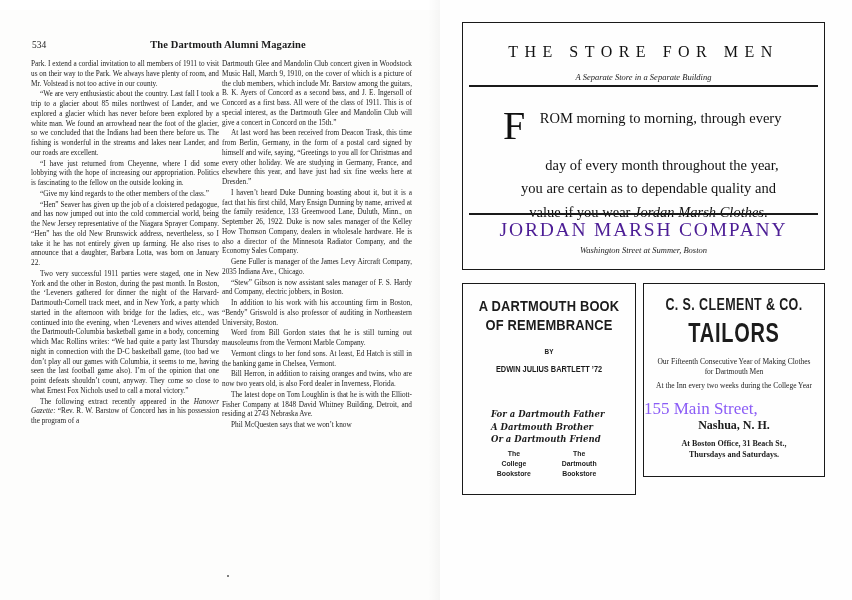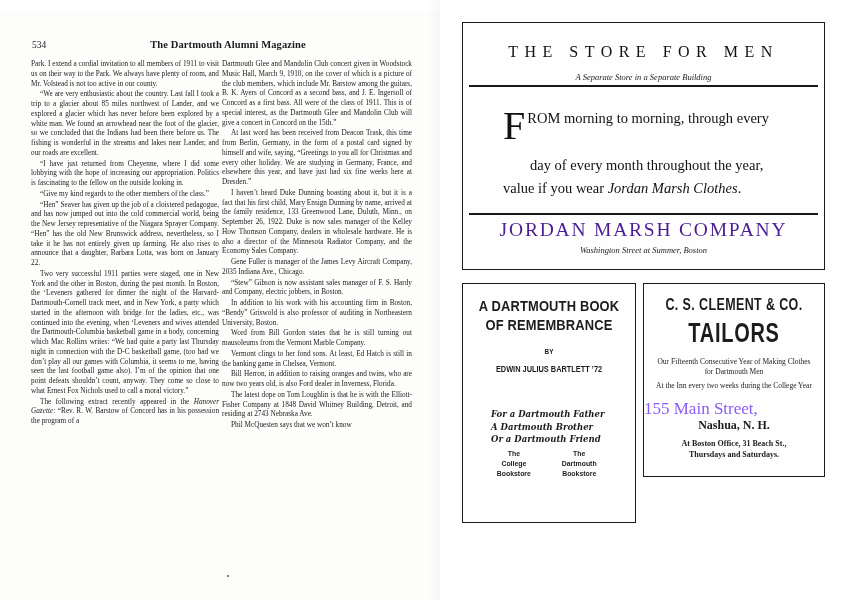--- a/index.html
+++ b/index.html
@@ -23,21 +23,21 @@
 
     
     .right-page { position: absolute; left: 440px; top: 0; width: 412px; height: 600px; background: #fefefe; }
 
     .jm-box { position: absolute; left: 22px; top: 22px; width: 363px; height: 219px; border: 1.5px solid #1a1a1a; }
     .jm-title { position: absolute; left: 0; right: 0; top: 20px; text-align: center; font-size: 16px; letter-spacing: 6.5px; color: #111; font-family: "Liberation Serif", serif; }
     .jm-sub { position: absolute; left: 0; right: 0; top: 49px; text-align: center; font-size: 8.5px; font-style: italic; }
     .jm-rule-top { position: absolute; left: 6px; right: 6px; top: 62px; height: 1.5px; background: #1a1a1a; }
     .jm-body { position: absolute; left: 40px; right: 30px; top: 84px; font-size: 14.5px; line-height: 23.5px; color: #111; }
     .jm-body .dropcap { float: left; font-size: 40px; line-height: 34px; margin: 2px 2px 0 0; }
-    .jm-body .line { display: block; white-space: nowrap; }
+    .jm-body .line { display: block; white-space: nowrap; text-align: center; }
     .jm-body .line2 { padding-left: 27px; margin-top: 23px; }
     .jm-body .it { font-style: italic; }
     .jm-rule-bottom { position: absolute; left: 6px; right: 6px; top: 190px; height: 1.5px; background: #1a1a1a; }
     .jm-company { position: absolute; left: 0; right: 0; top: 203px; text-align: center; font-size: 19.5px; letter-spacing: 1.8px; color: #4c1d95; }
     .jm-address { position: absolute; left: 0; right: 0; top: 253px; text-align: center; font-size: 8.5px; font-style: italic; }
     
     .jm-box { height: 248px; }
     .jm-company { top: 196px; }
     .jm-address { top: 222px; }
 
@@ -52,21 +52,21 @@
 
     .clement-box { position: absolute; left: 203px; top: 283px; width: 182px; height: 178px; border: 1.5px solid #1a1a1a; }
     .clement-name { position: absolute; left: 0; right: 0; top: 12px; text-align: center; font-family: "Liberation Sans", sans-serif; font-weight: bold; font-size: 16px; transform: scaleX(0.78); letter-spacing: 0.5px; }
     .clement-trade { position: absolute; left: 0; right: 0; top: 34px; text-align: center; font-family: "Liberation Sans", sans-serif; font-weight: bold; font-size: 27px; transform: scaleX(0.74); letter-spacing: 1px; }
     .clement-desc { position: absolute; left: 10px; right: 10px; top: 73px; text-align: center; font-size: 7.5px; line-height: 9.5px; }
     .clement-desc p { margin-bottom: 5px; }
     .clement-street { position: absolute; left: 0; right: 0; top: 115px; font-size: 17px; font-weight: normal; color: #8b5cf6; }
     .clement-city { position: absolute; left: 0; right: 0; top: 134px; text-align: center; font-size: 12px; font-weight: bold; }
     .clement-boston { position: absolute; left: 8px; right: 8px; top: 155px; text-align: center; font-size: 8px; line-height: 10.5px; font-weight: bold; }
     .clement-box { height: 194px; }
-    .book-box { height: 240px; }
+    .book-box { height: 212px; }
     .book-lines { top: 124px; }
     .book-stores { top: 165px; }
 
     .gutter-shadow { position: absolute; left: 428px; top: 0; width: 24px; height: 600px; background: linear-gradient(to right, rgba(0,0,0,0) 0%, rgba(0,0,0,0.03) 50%, rgba(0,0,0,0) 100%); }
   </style>
 </head>
 <body>
 
 <div class="left-page">
   <div class="page-header">
@@ -106,20 +106,21 @@
 <div class="right-page">
 
   <div class="jm-box">
     <div class="jm-title">THE STORE FOR MEN</div>
     <div class="jm-sub">A Separate Store in a Separate Building</div>
     <div class="jm-rule-top"></div>
     <div class="jm-body">
       <span class="dropcap">F</span>
       <span class="line">ROM morning to morning, through every</span>
       <span class="line line2">day of every month throughout the year,</span>
+      <span class="line">you are certain as to dependable quality and</span>
       <span class="line"><span>value if you wear </span><span class="it">Jordan Marsh Clothes</span><span>.</span></span>
     </div>
     <div class="jm-rule-bottom"></div>
     <div class="jm-company">JORDAN MARSH COMPANY</div>
     <div class="jm-address">Washington Street at Summer, Boston</div>
   </div>
 
   <div class="book-box">
     <div class="book-title">
       <div>A DARTMOUTH BOOK</div>

